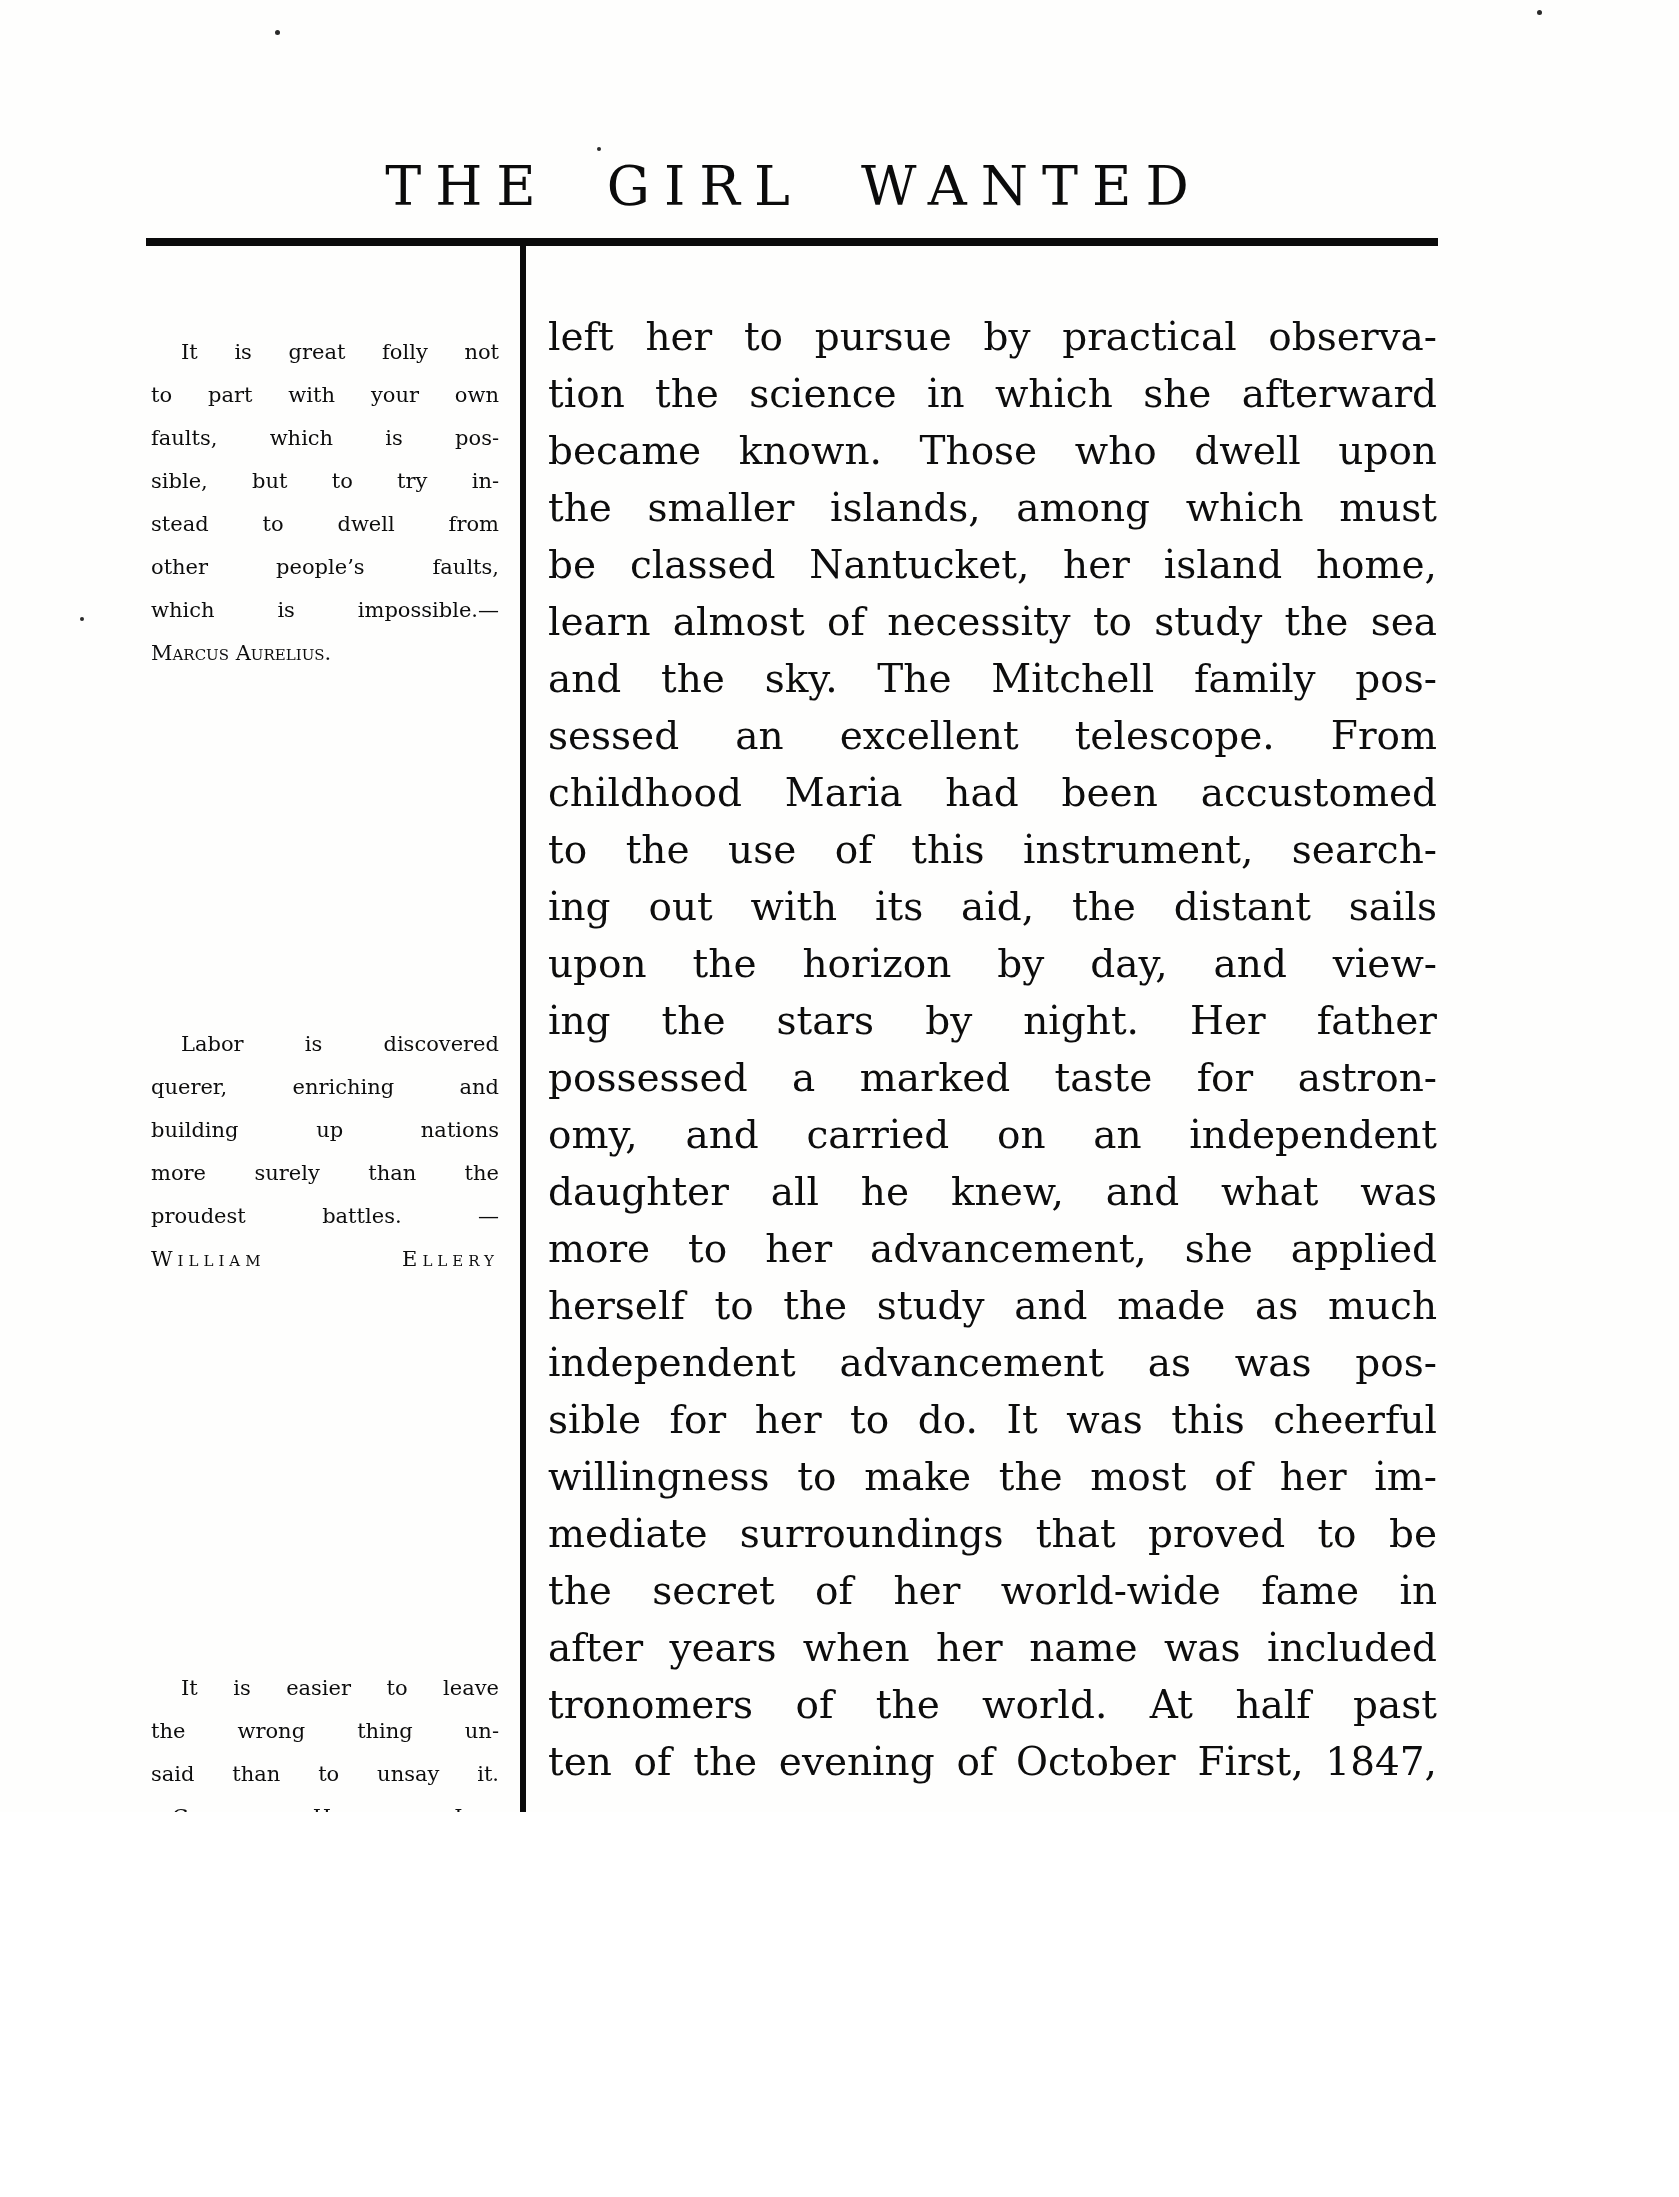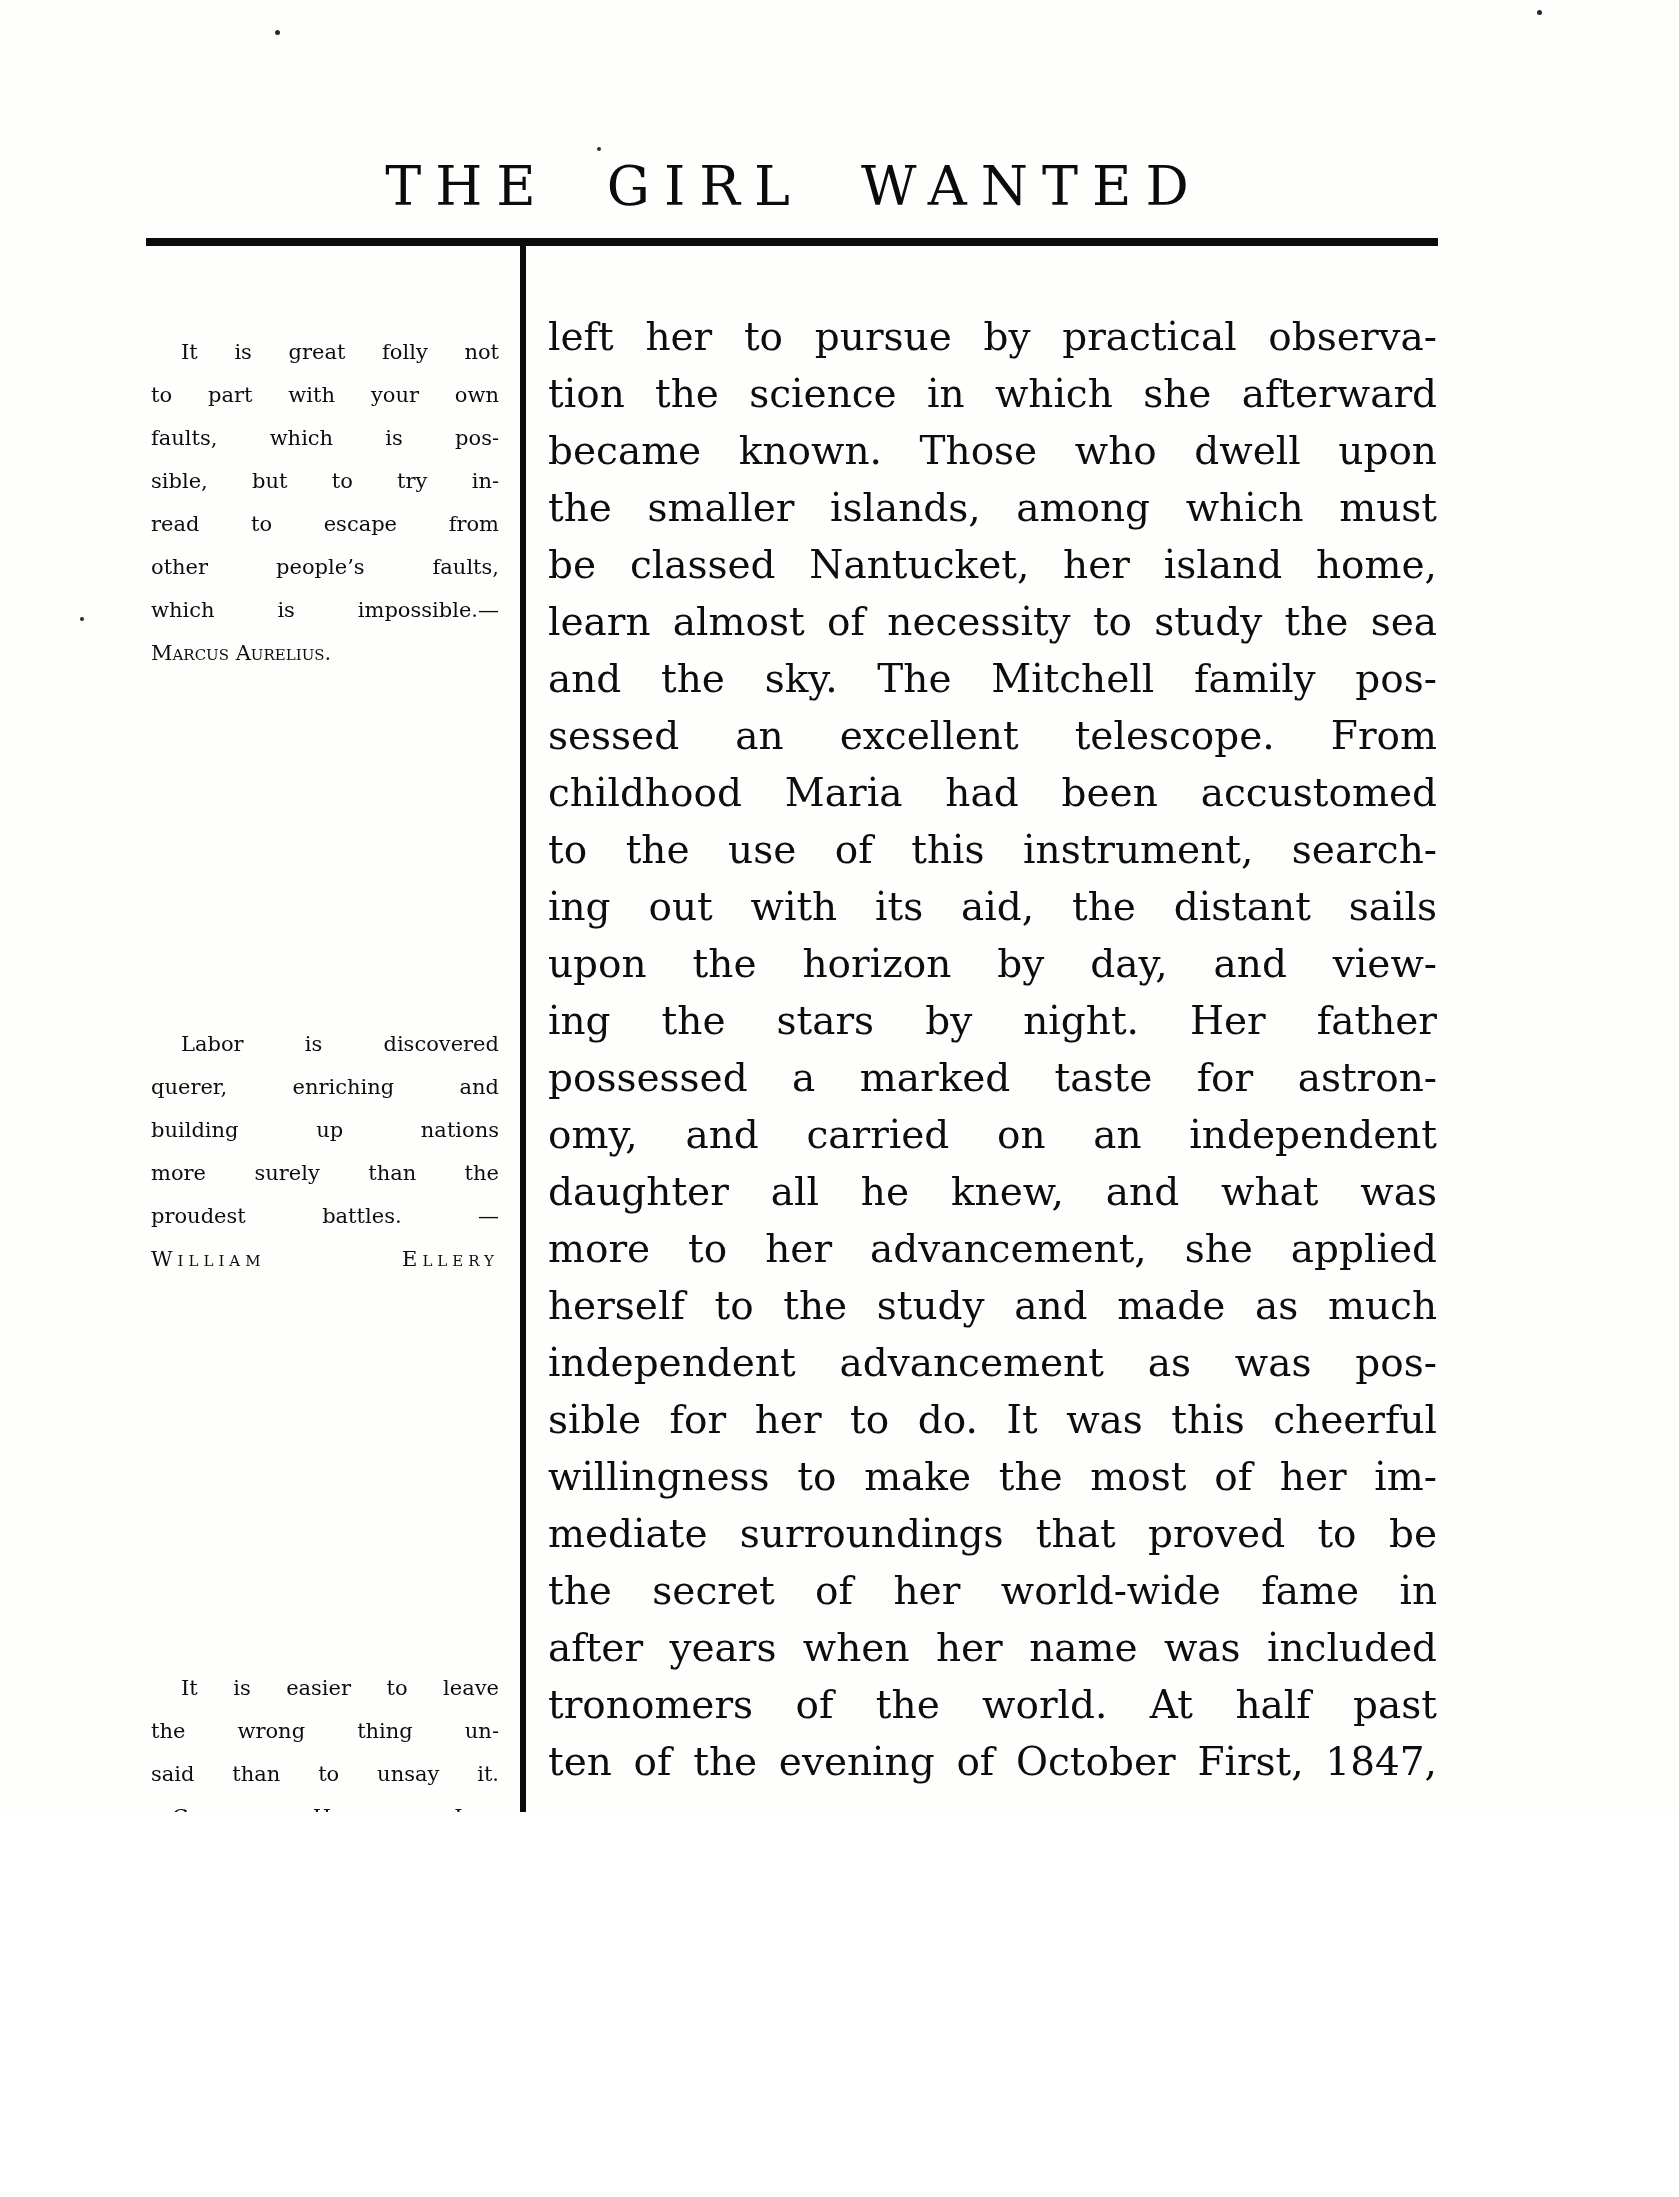--- a/index.html
+++ b/index.html
@@ -88,21 +88,21 @@
   <div class="title">THE GIRL WANTED</div>
 
   <div class="hrule"></div>
   <div class="vrule"></div>
 
   <div class="quote quote-1">
     <div class="ql first">It is great folly not</div>
     <div class="ql">to part with your own</div>
     <div class="ql">faults, which is pos-</div>
     <div class="ql">sible, but to try in-</div>
-    <div class="ql">read to escape from</div>
+    <div class="ql">stead to dwell from</div>
     <div class="ql">other people’s faults,</div>
     <div class="ql">which is impossible.—</div>
     <div class="ql sc last">Marcus Aurelius.</div>
   </div>
 
   <div class="quote quote-2">
     <div class="ql first">Labor is discovered</div>
     <div class="ql">querer, enriching and</div>
     <div class="ql">building up nations</div>
     <div class="ql">more surely than the</div>

